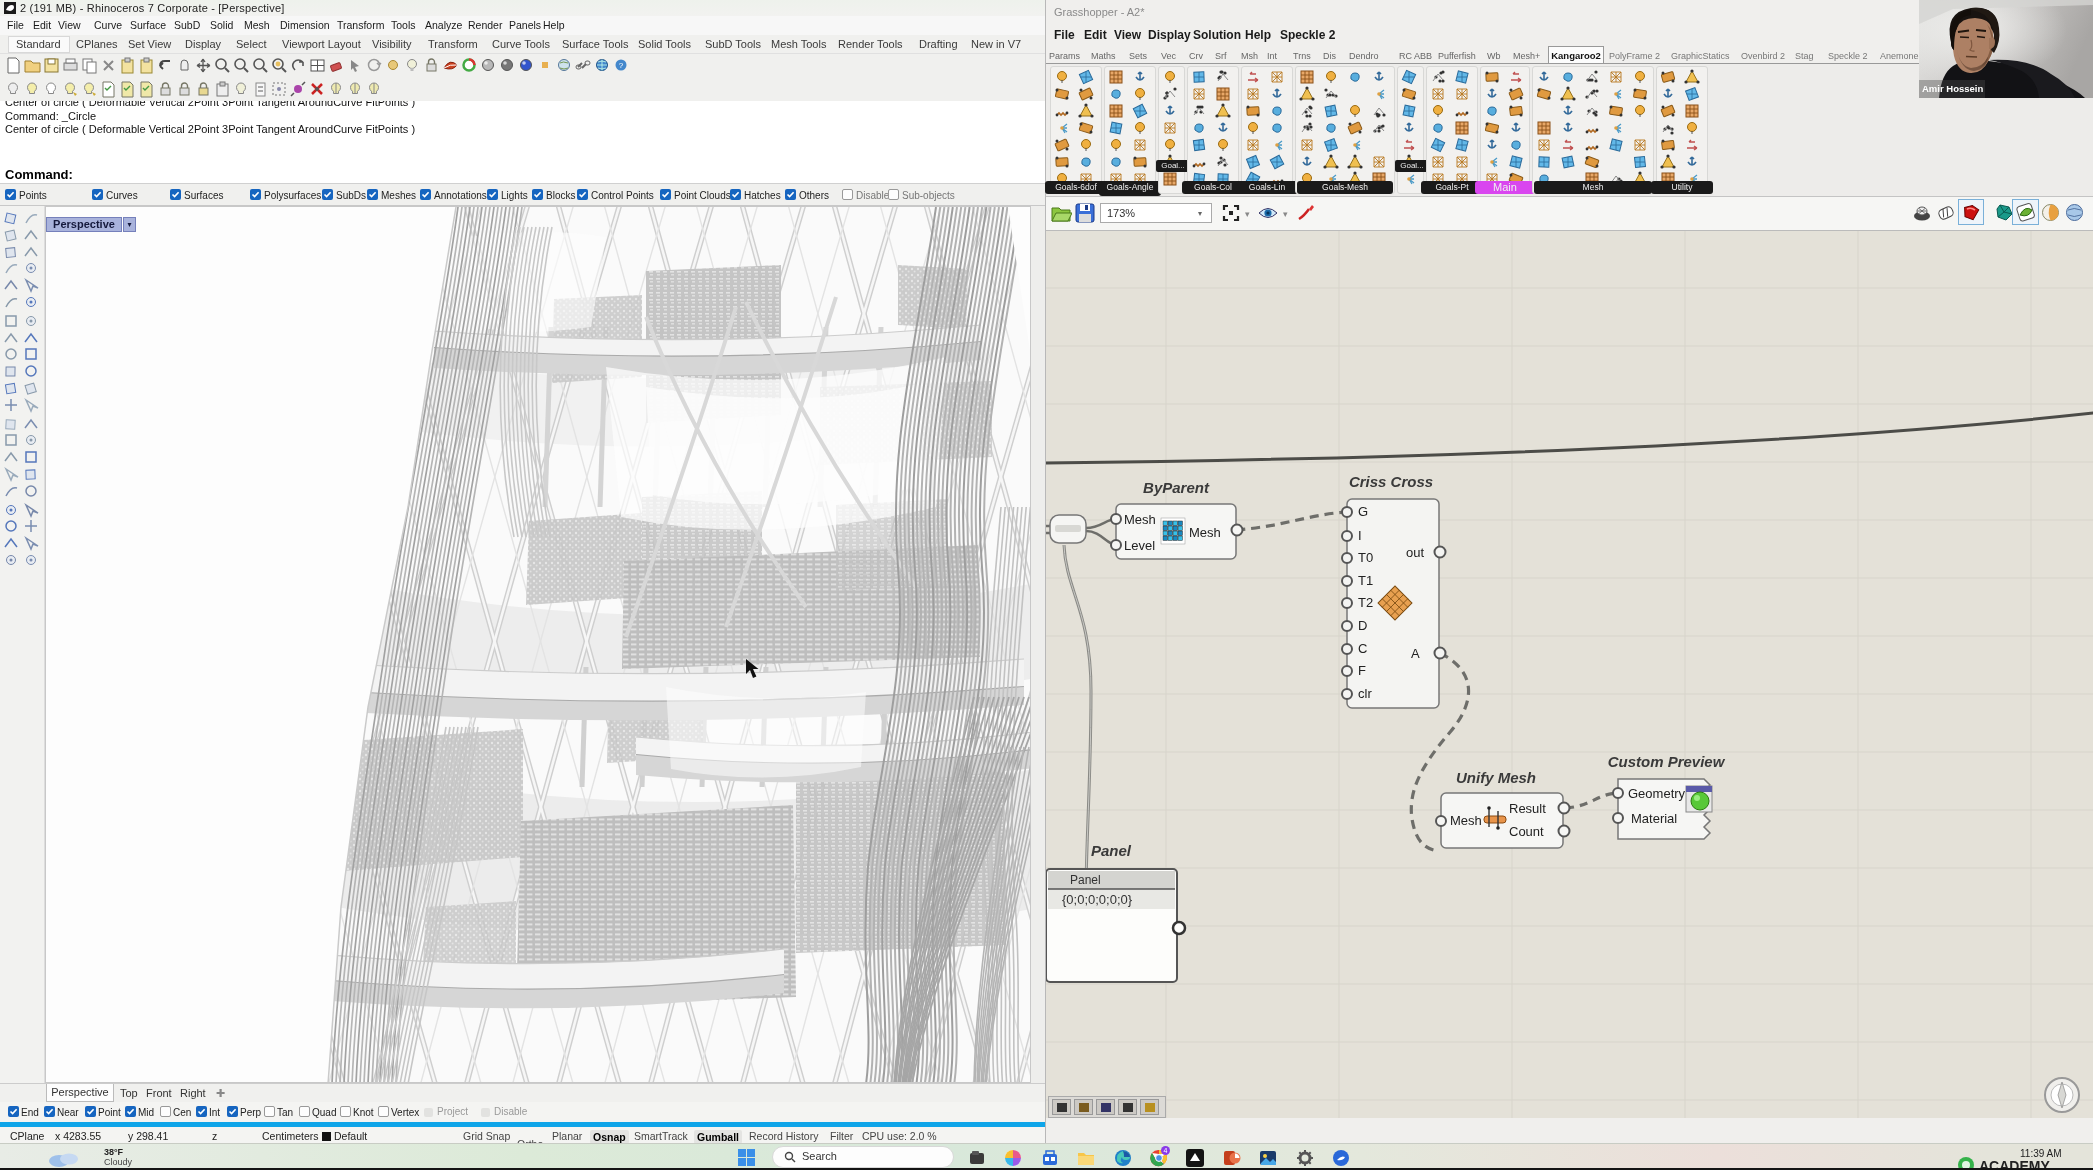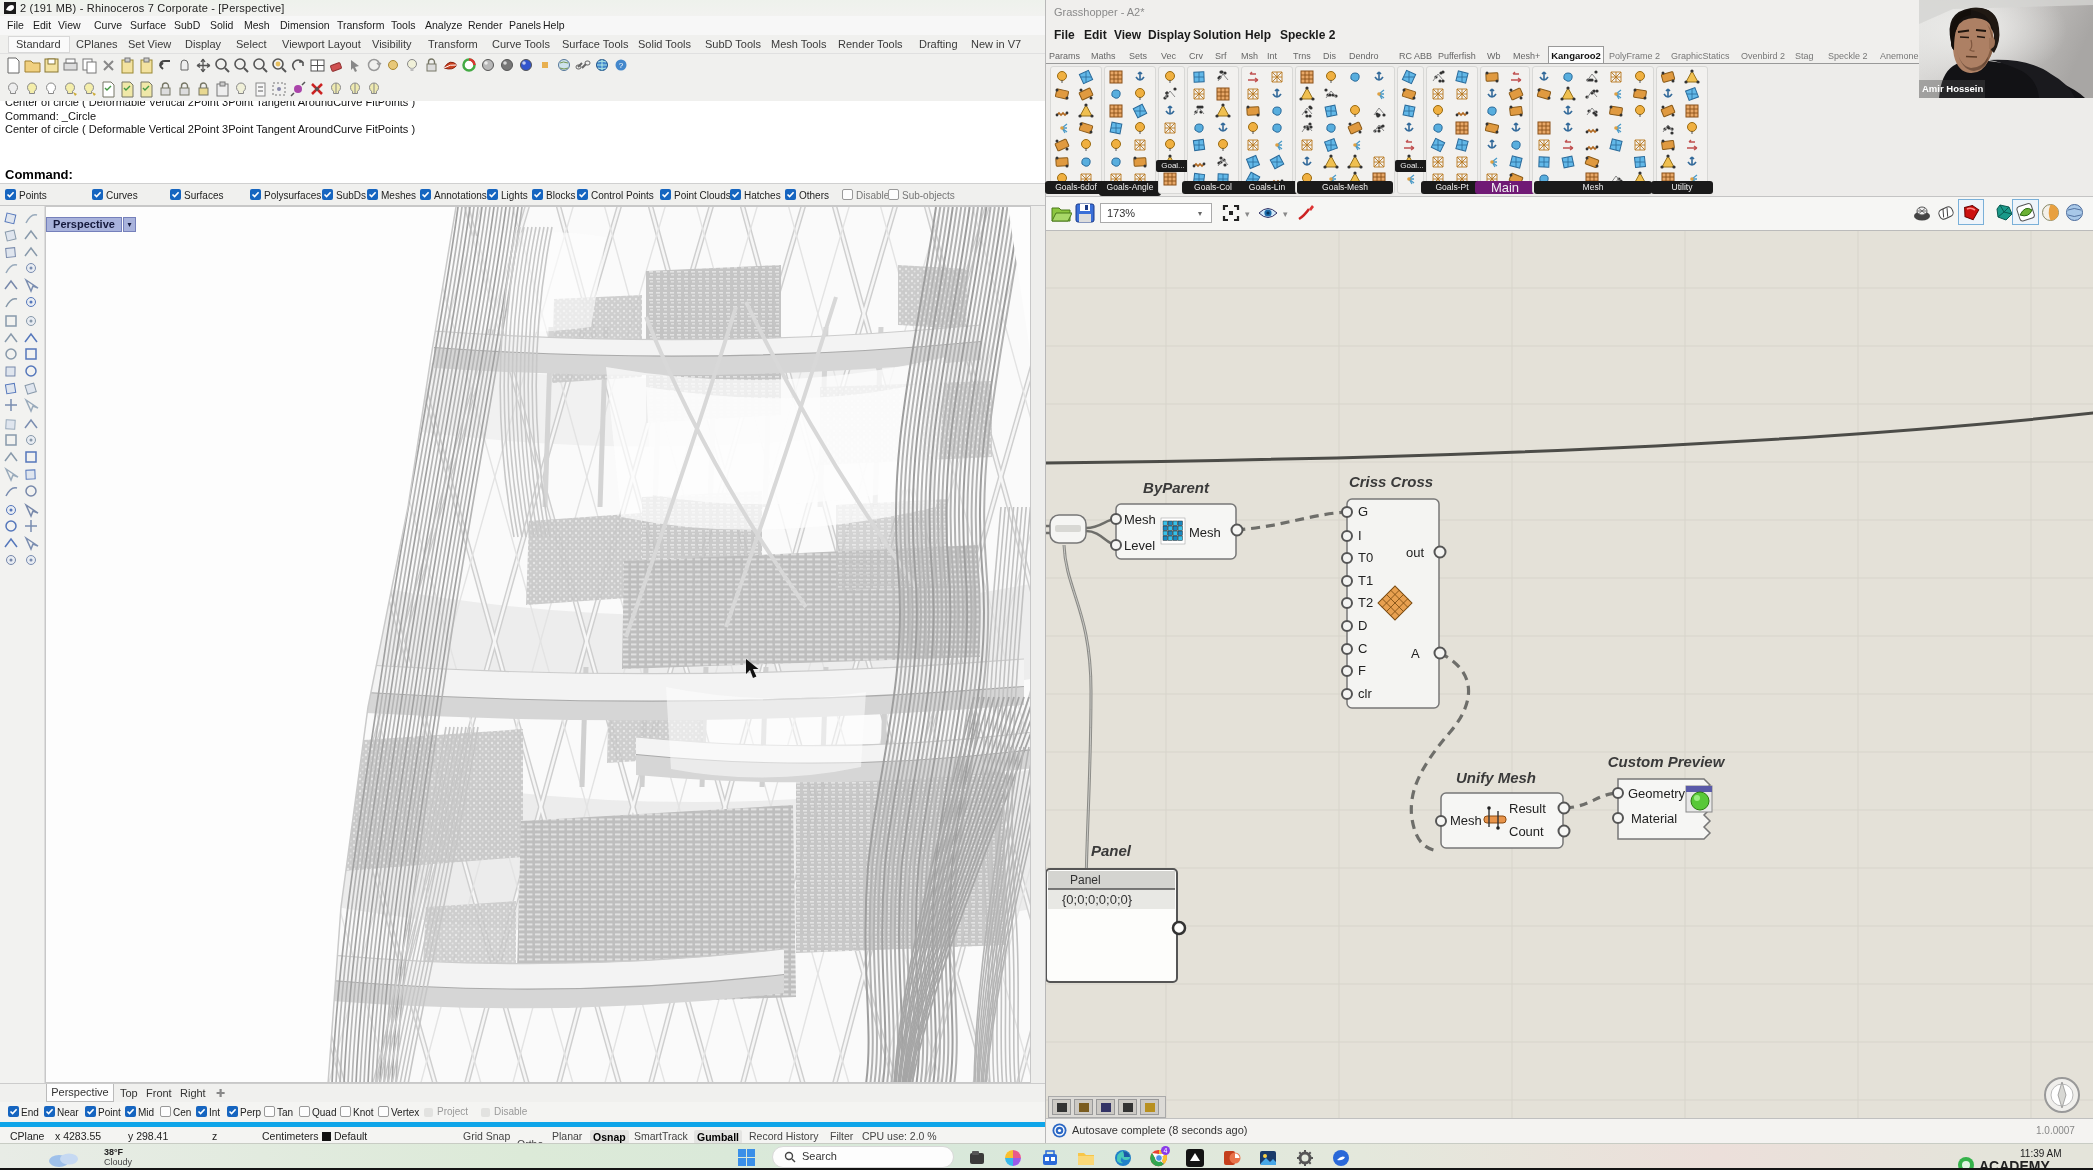--- a/index.html
+++ b/index.html
@@ -1382,21 +1382,21 @@
       </svg>
       <svg class="abs" style="left:462px;top:90px" width="16" height="16" viewBox="0 0 16 16">
         <rect x="3" y="3" width="10" height="10" fill="#62b8e8" stroke="#2a6a9a" transform="rotate(14 8 8)"></rect>
         <path d="M3 8 h10 M8 3 v10" stroke="#2a6a9a" stroke-width=".8"></path>
       </svg>
       <svg class="abs" style="left:462px;top:107px" width="16" height="16" viewBox="0 0 16 16">
         <rect x="2" y="4" width="12" height="8" rx="1" fill="#e09a40" stroke="#8a5a18" transform="rotate(22 8 8)"></rect>
         <circle cx="3" cy="4" r="1.5" fill="#333"></circle>
         <circle cx="13" cy="12" r="1.5" fill="#333"></circle>
       </svg>
-      <div class="abs" style="left:429px;top:117px;width:60px;height:13px;background:#701a75;border-radius:3px;color:#f0f0f0;font-size:13px;text-align:center;line-height:13px;white-space:nowrap;overflow:hidden">Main</div>
+      <div class="abs" style="left:429px;top:117px;width:60px;height:13px;background:#d946ef;border-radius:3px;color:#f0f0f0;font-size:11px;text-align:center;line-height:13px;white-space:nowrap;overflow:hidden">Main</div>
       <div class="abs" style="left:486px;top:2px;width:122px;height:128px;background:#f2f1ef;border:1px solid #d8d8d6;border-radius:3px"></div>
       <svg class="abs" style="left:490px;top:5px" width="16" height="16" viewBox="0 0 16 16">
         <path d="M8 3 v8 M4 8 q4 6 8 0 M8 3 l-2 2 M8 3 l2 2" stroke="#336a9a" stroke-width="1.6" fill="none"></path>
       </svg>
       <svg class="abs" style="left:490px;top:22px" width="16" height="16" viewBox="0 0 16 16">
         <rect x="2" y="4" width="12" height="8" rx="1" fill="#e09a40" stroke="#8a5a18" transform="rotate(15 8 8)"></rect>
         <circle cx="3" cy="4" r="1.5" fill="#333"></circle>
         <circle cx="13" cy="12" r="1.5" fill="#333"></circle>
       </svg>
       <svg class="abs" style="left:490px;top:56px" width="16" height="16" viewBox="0 0 16 16">
@@ -1776,29 +1776,20 @@
       <span class="abs" style="left:47px;top:2px;width:19px;height:16px;background:#ccc9c4;border:1px solid #999"><svg width="19" height="16">
           <rect x="4" y="3" width="10" height="9" fill="#336"></rect>
         </svg></span>
       <span class="abs" style="left:69px;top:2px;width:19px;height:16px;background:#ccc9c4;border:1px solid #999"><svg width="19" height="16">
           <rect x="4" y="3" width="10" height="9" fill="#333"></rect>
         </svg></span>
       <span class="abs" style="left:91px;top:2px;width:19px;height:16px;background:#ccc9c4;border:1px solid #999"><svg width="19" height="16">
           <rect x="4" y="3" width="10" height="9" fill="#b89020"></rect>
         </svg></span>
     </div>
-    <div class="abs" style="left:0;top:1118px;width:1048px;height:25px;background:#f4f3f1;border-top:1px solid #c0c0c0;font-size:11px;color:#333">
-      <svg class="abs" style="left:6px;top:4px" width="15" height="15" viewBox="0 0 15 15">
-        <circle cx="7.5" cy="7.5" r="7" fill="#2b67c4"></circle>
-        <circle cx="7.5" cy="7.5" r="4.5" fill="none" stroke="#fff" stroke-width="1.4"></circle>
-        <circle cx="7.5" cy="7.5" r="1.6" fill="#fff"></circle>
-      </svg>
-      <span class="abs" style="left:26px;top:5px">Autosave complete (8 seconds ago)</span>
-      <span class="abs" style="left:990px;top:6px;color:#888;font-size:10px">1.0.0007</span>
-    </div>
   </div>
 <div class="abs" style="left:0;top:1143px;width:2093px;height:27px;background:linear-gradient(90deg,#e8ece6,#dcead8 25%,#d8e8da 45%,#e4e8dc 65%,#ecdfda 82%,#e4e4da 95%);border-top:1px solid #c8ccc4">
     <svg class="abs" style="left:44px;top:5px" width="40" height="20" viewBox="0 0 40 20">
       <ellipse cx="15" cy="12" rx="10" ry="6" fill="#9ec0ea"></ellipse>
       <ellipse cx="25" cy="10" rx="9" ry="5.5" fill="#c6d9f2"></ellipse>
     </svg>
     <span class="abs" style="left:104px;top:3px;font-size:9px;color:#222;font-weight:bold">38°F</span>
     <span class="abs" style="left:104px;top:13px;font-size:9px;color:#444">Cloudy</span>
     <svg class="abs" style="left:738px;top:5px" width="17" height="17" viewBox="0 0 17 17">
       <rect width="8" height="8" fill="#3a8fe8"></rect>

